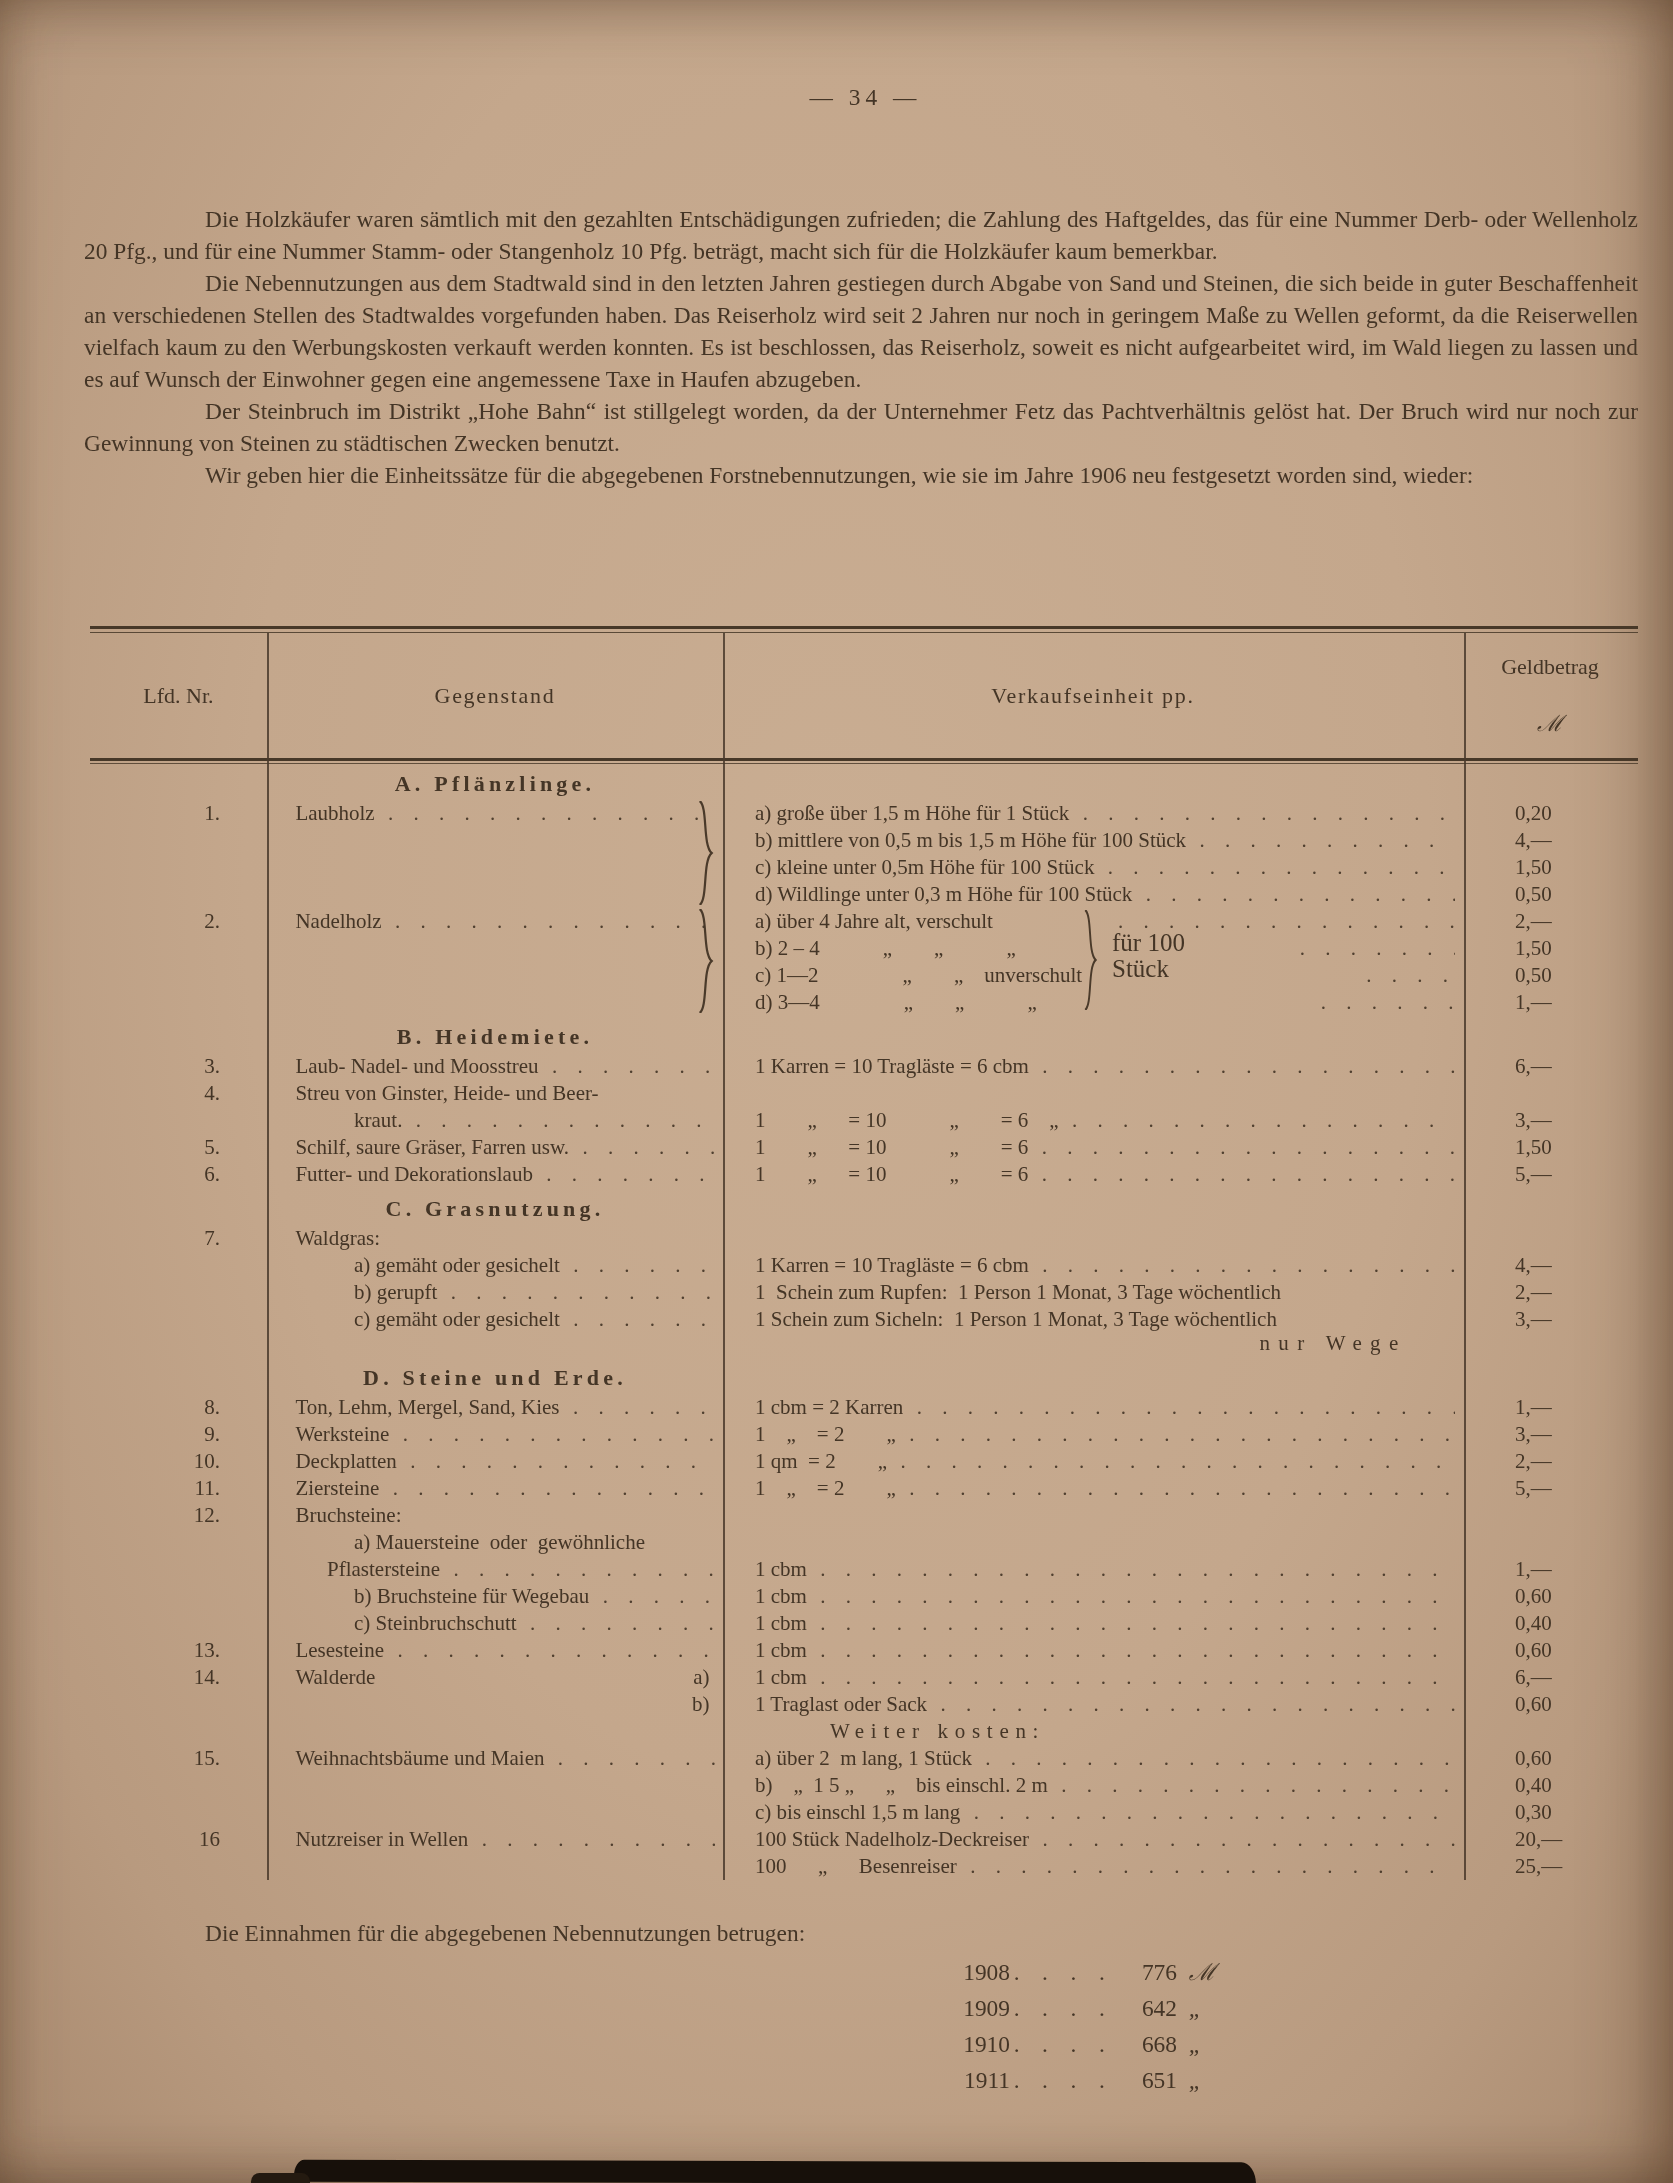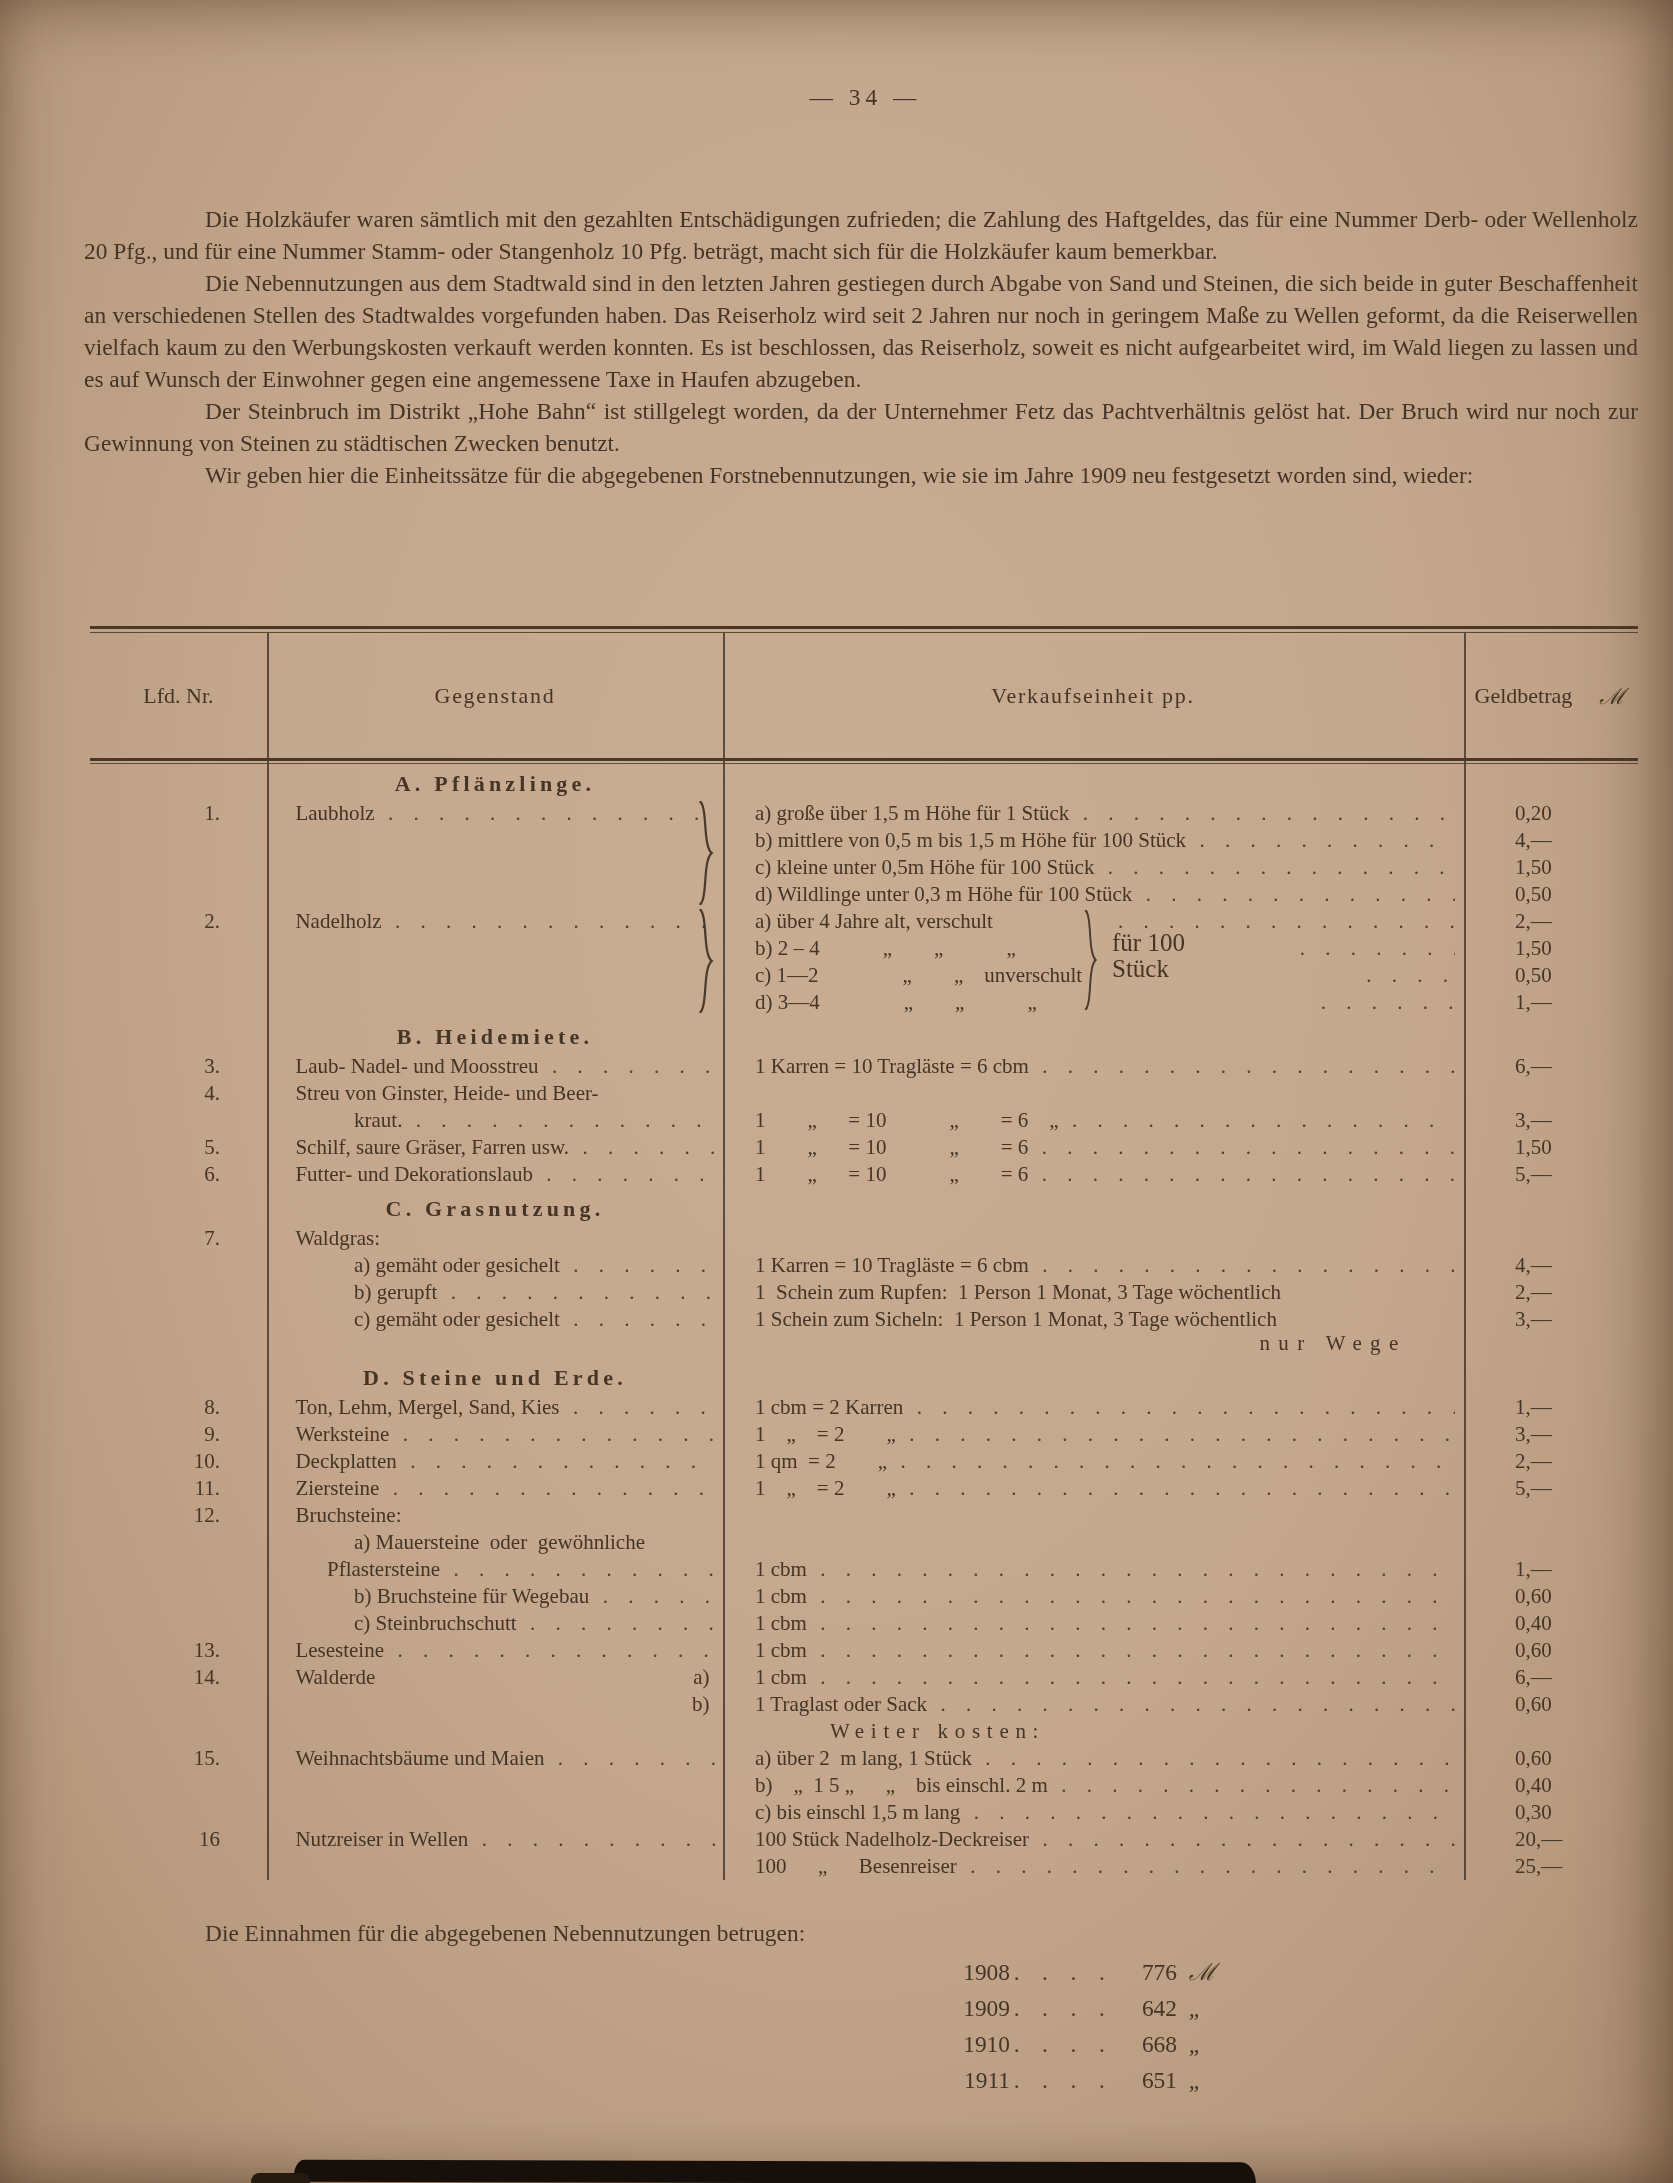--- a/index.html
+++ b/index.html
@@ -23,21 +23,21 @@
   .rule-b{height:1.7px;background:#473828;margin-top:2.5px;opacity:.85;}
   .rule-c{height:2.5px;background:#473828;}
   .rule-d{height:0.8px;background:#473828;margin-top:1.7px;opacity:.8;}
   .tinner{position:relative;}
   .vrule{position:absolute;top:0;bottom:0;width:1.7px;background:#4a3a2b;opacity:.85;}
   .vr1{left:177px;} .vr2{left:633px;} .vr3{left:1374px;}
   .thead{display:flex;height:125px;font-size:22px;}
   .h-nr{width:177px;display:flex;align-items:center;justify-content:center;}
   .h-g{width:456px;display:flex;align-items:center;justify-content:center;letter-spacing:1.7px;}
   .h-v{width:740px;display:flex;align-items:center;justify-content:center;letter-spacing:1.7px;}
-  .h-m{width:174px;display:flex;flex-direction:row;align-items:center;justify-content:center;gap:27px;}
+  .h-m{width:174px;display:flex;flex-direction:column;align-items:center;justify-content:center;gap:27px;}
   .h-cur{font-style:italic;font-size:22.6px;}
   #tbody{position:relative;padding-top:0;}
   .tsec{height:37px;line-height:42px;margin-left:177px;width:456px;text-align:center;
         font-weight:700;font-size:22px;letter-spacing:4.2px;white-space:nowrap;}
   .tline{display:flex;height:27px;line-height:27px;font-size:21px;white-space:nowrap;}
   .vnote-line{height:23.4px;line-height:20px;gap:44px;}
   .c-nr{width:177px;text-align:right;padding-right:47px;box-sizing:border-box;}
   .c-g{width:456px;display:flex;box-sizing:border-box;padding-left:28.4px;overflow:hidden;}
   .c-g.gi1{padding-left:87px;} .c-g.gi2{padding-left:60px;text-align:center;}
   .c-v{width:740px;display:flex;box-sizing:border-box;padding-left:32px;overflow:hidden;}
@@ -71,21 +71,21 @@
 <body>
 
 <div class="page">
 
   <div class="pagenum">— 34 —</div>
 
   <div class="paras">
     <p>Die Holzkäufer waren sämtlich mit den gezahlten Entschädigungen zufrieden; die Zahlung des Haftgeldes, das für eine Nummer Derb- oder Wellenholz 20 Pfg., und für eine Nummer Stamm- oder Stangenholz 10 Pfg. beträgt, macht sich für die Holzkäufer kaum bemerkbar.</p>
     <p>Die Nebennutzungen aus dem Stadtwald sind in den letzten Jahren gestiegen durch Abgabe von Sand und Steinen, die sich beide in guter Beschaffenheit an verschiedenen Stellen des Stadtwaldes vorgefunden haben. Das Reiserholz wird seit 2 Jahren nur noch in geringem Maße zu Wellen geformt, da die Reiserwellen vielfach kaum zu den Werbungskosten verkauft werden konnten. Es ist beschlossen, das Reiserholz, soweit es nicht aufgearbeitet wird, im Wald liegen zu lassen und es auf Wunsch der Einwohner gegen eine angemessene Taxe in Haufen abzugeben.</p>
     <p>Der Steinbruch im Distrikt „Hohe Bahn“ ist stillgelegt worden, da der Unternehmer Fetz das Pachtverhältnis gelöst hat. Der Bruch wird nur noch zur Gewinnung von Steinen zu städtischen Zwecken benutzt.</p>
-    <p>Wir geben hier die Einheitssätze für die abgegebenen Forstnebennutzungen, wie sie im Jahre 1909 neu festgesetzt worden sind, wieder:</p>
+    <p>Wir geben hier die Einheitssätze für die abgegebenen Forstnebennutzungen, wie sie im Jahre 1906 neu festgesetzt worden sind, wieder:</p>
   </div>
 
   <div class="twrap">
     <div class="rule-a"></div>
     <div class="rule-b"></div>
     <div class="tinner">
       <div class="vrule vr1"></div>
       <div class="vrule vr2"></div>
       <div class="vrule vr3"></div>
 

